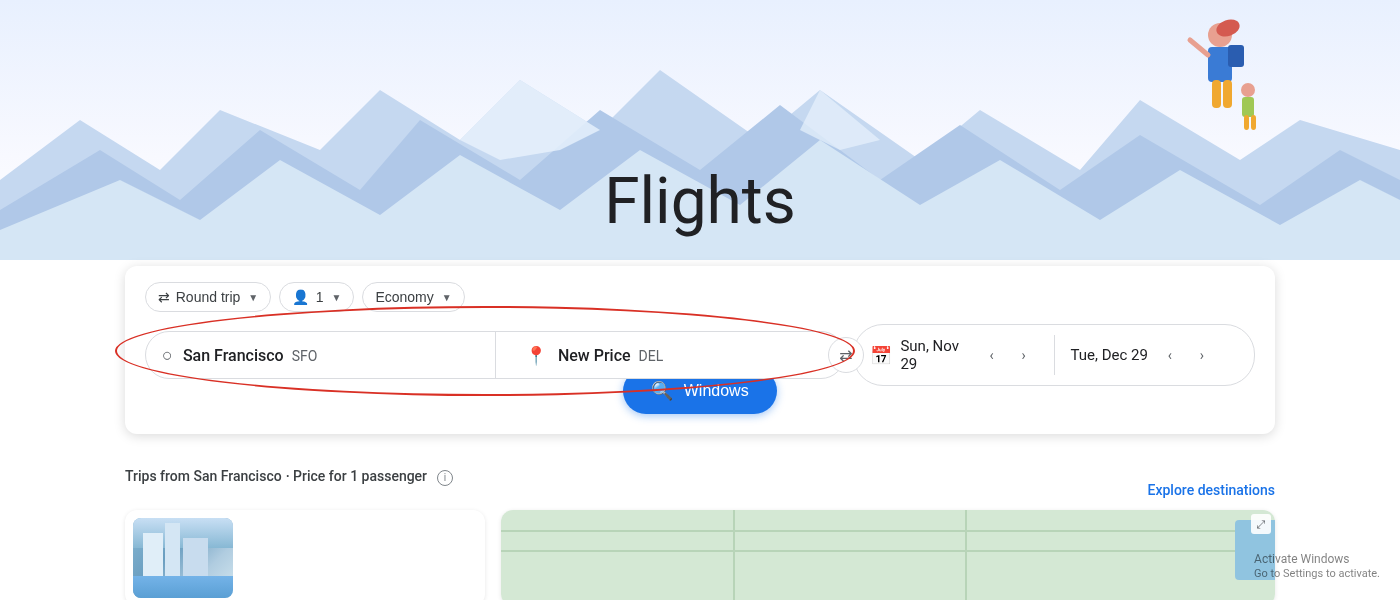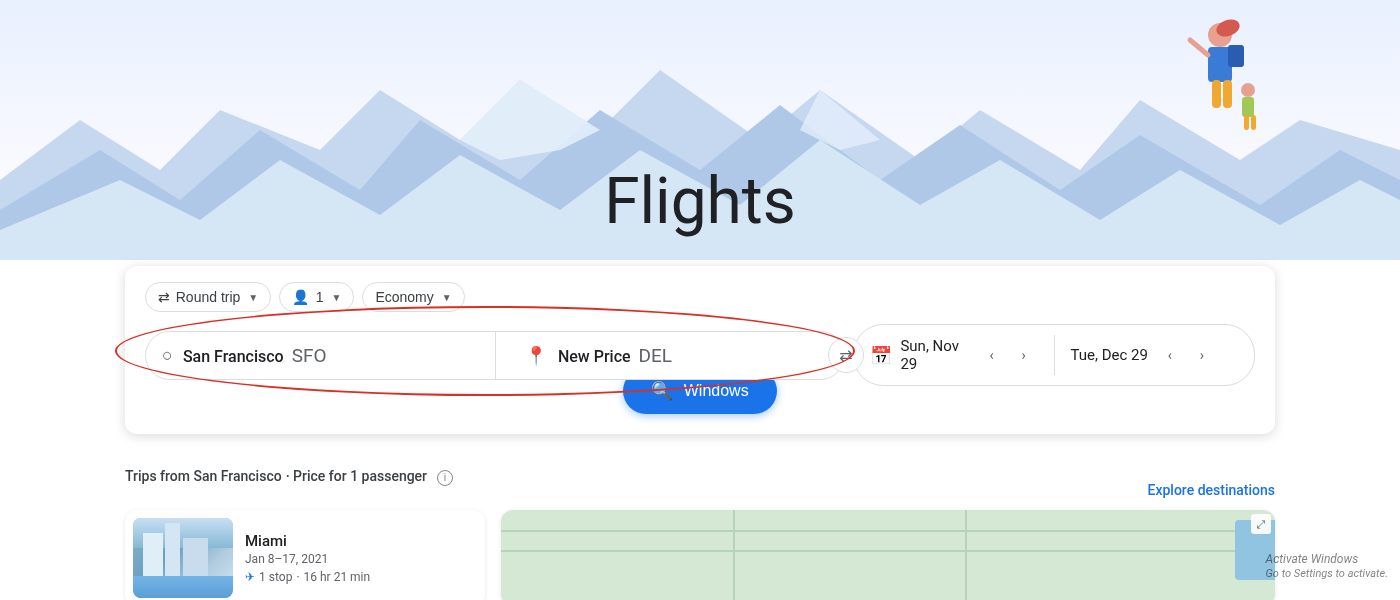--- a/index.html
+++ b/index.html
@@ -123,21 +123,21 @@
       flex-direction: column;
     }
 
     .field-value {
       font-size: 16px;
       color: #202124;
       font-weight: 500;
     }
 
     .field-value .airport-code {
-      font-size: 19px;
+      font-size: 14px;
       color: #5f6368;
       font-weight: 400;
       margin-left: 4px;
     }
 
     .swap-btn {
       position: absolute;
       right: -20px;
       top: 50%;
       transform: translateY(-50%);
@@ -374,25 +374,24 @@
       bottom: 0;
       left: 0;
       width: 100%;
       height: 200px;
     }
 
     
     .activate-watermark {
       position: fixed;
       bottom: 20px;
-      right: 12px;
+      right: 20px;
       font-size: 12px;
       color: rgba(0,0,0,0.5);
       pointer-events: none;
-      font-style: italic;
     }
 
     
     .map-grid {
       width: 100%;
       height: 100%;
       background: #d4e8d4;
       position: relative;
     }
     .map-line {
@@ -562,30 +561,20 @@
     <div class="cards-row">
 
       <div class="destination-card">
         <div class="card-image card-image-miami">
           <div class="miami-sky"></div>
           <div class="miami-building1"></div>
           <div class="miami-building2"></div>
           <div class="miami-building3"></div>
           <div class="miami-water"></div>
         </div>
-        <div class="card-info">
-          <div class="card-city">Miami</div>
-          <div class="card-dates">Jan 8–17, 2021</div>
-          <div class="card-flight-info">
-            <span class="flight-icon">✈</span>
-            <span>1 stop</span>
-            <span> · </span>
-            <span>16 hr 21 min</span>
-          </div>
-        </div>
       </div>
 
       <div style="position: relative; flex: 1; border-radius: 12px; overflow: hidden; box-shadow: 0 1px 4px rgba(0,0,0,0.1); cursor: pointer;">
         <div class="map-grid">
 
           <div class="map-line" style="top: 20px; left: 0; width: 100%; height: 2px;"></div>
           <div class="map-line" style="top: 40px; left: 0; width: 100%; height: 2px;"></div>
           <div class="map-line" style="top: 0; left: 30%; width: 2px; height: 100%;"></div>
           <div class="map-line" style="top: 0; left: 60%; width: 2px; height: 100%;"></div>
           <div class="map-water"></div>

